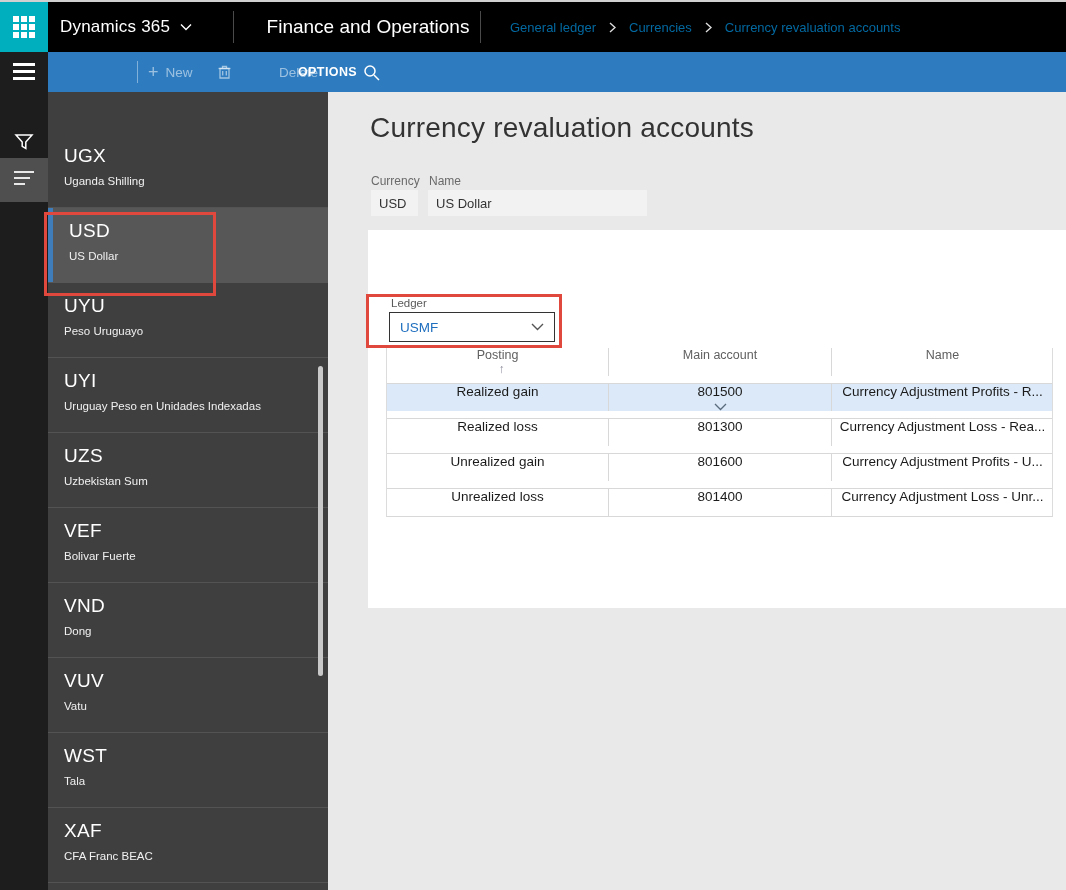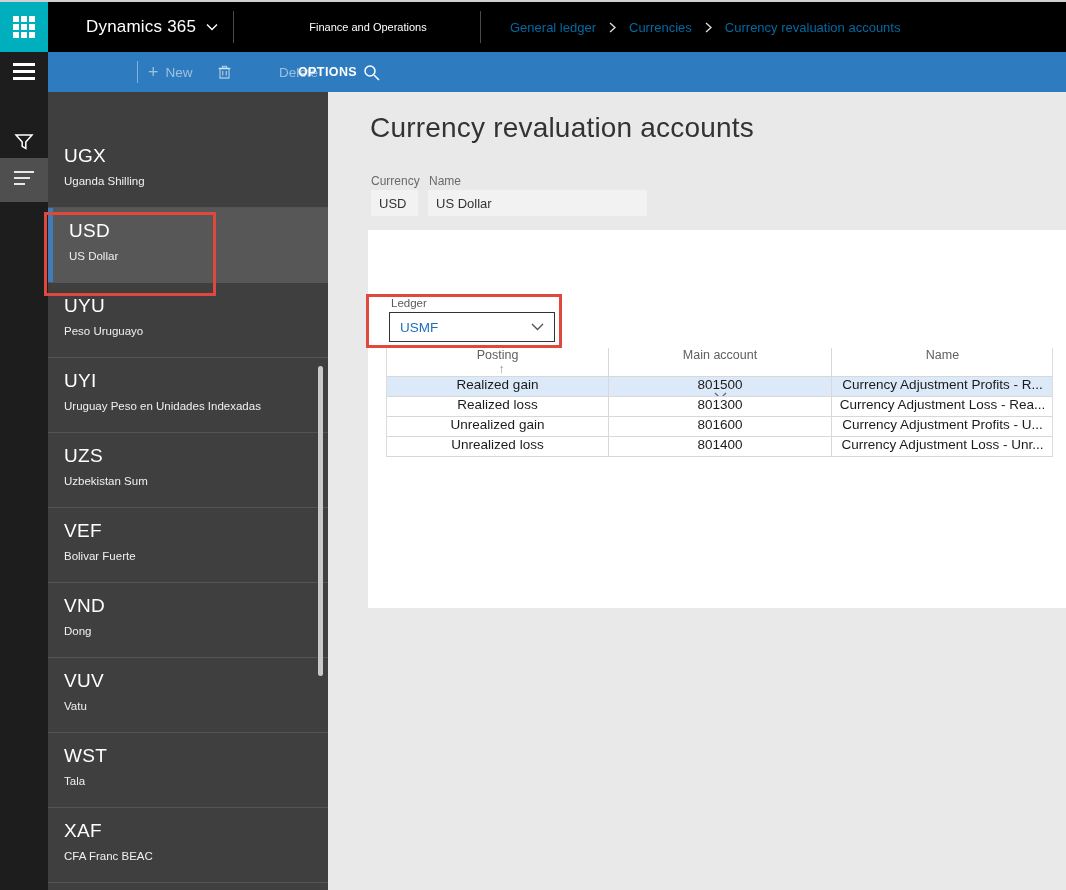--- a/index.html
+++ b/index.html
@@ -7,24 +7,24 @@
   body { font-family: "Liberation Sans","DejaVu Sans",sans-serif; background:#e9e9e9; }
   .root { position:relative; width:1066px; height:890px; overflow:hidden; background:#e9e9e9; }
   .abs { position:absolute; }
 
   
   .top-strip { left:0; top:0; width:1066px; height:2px; background:#d0d0d0; }
   .topbar { left:0; top:2px; width:1066px; height:50px; background:#000; color:#fff; }
   .tile { left:0; top:0; width:48px; height:50px; background:#00afbd; display:flex; align-items:center; justify-content:center; }
   .waffle { display:grid; grid-template-columns:repeat(3,6px); grid-template-rows:repeat(3,6px); gap:2px; }
   .waffle i { background:#fff; display:block; }
-  .seg-product { left:66px; top:0; width:185px; height:50px; display:flex; align-items:center; padding-left:20px; gap:10px; }
+  .seg-product { left:40px; top:0; width:185px; height:50px; display:flex; align-items:center; padding-left:20px; gap:10px; }
   .seg-product .txt { font-size:17px; font-weight:300; letter-spacing:.2px; }
   .topbar .vsep { top:9px; width:1px; height:32px; background:#4a4a4a; }
-  .seg-module { left:233px; top:0; width:247px; height:50px; display:flex; align-items:center; justify-content:center; font-size:11px; font-weight:300;padding-left:23px; }
+  .seg-module { left:233px; top:0; width:247px; height:50px; display:flex; align-items:center; justify-content:center; font-size:19px; font-weight:300;padding-left:23px; }
   .breadcrumb { left:510px; top:0; height:50px; display:flex; align-items:center; gap:13px; font-size:13px; }
   .crumb { color:#0369a1; white-space:nowrap; }
   .chev { display:inline-block; }
 
   
   .cmdbar { left:48px; top:52px; width:1018px; height:40px; background:#2e7cbf; color:#fff; }
   .cmd { position:absolute; top:0; height:40px; display:flex; align-items:center; gap:7px; font-size:13.5px; cursor:pointer; }
   .cmd.disabled { color:rgba(255,255,255,.52); }
   .cmd .plus { font-size:18px; font-weight:300; line-height:1; }
   .cmdbar .vsep2 { position:absolute; left:89px; top:9px; width:1px; height:22px; background:rgba(255,255,255,.4); }
@@ -68,21 +68,21 @@
   .combo { left:389px; top:312px; width:166px; height:30px; border:1.5px solid #333; background:#fff; display:flex; align-items:center; justify-content:space-between; padding:0 10px; cursor:pointer; z-index:2; }
   .combo .val { font-size:13.5px; color:#1f6fbf; }
 
   
   .grid { left:386px; top:348px; width:667px; border-left:1px solid #dcdcdc; border-right:1px solid #dcdcdc; border-bottom:1px solid #d8d8d8; }
   .grow { display:grid; grid-template-columns:221px 223px 222px; }
   .grow > div { padding:0 10px; display:flex; align-items:center; overflow:hidden; white-space:nowrap;flex-direction:column; }
   .grow > div + div { border-left:1px solid #d8d8d8; }
   .ghead { height:28px; color:#5f5f5f; font-size:12.5px; }
   .ghead .sort { margin-left:8px; color:#8a8a9a; font-size:12px; }
-  .gbody .grow { height:20px; border-top:1px solid #d8d8d8; font-size:13.5px; color:#1b1b1b; cursor:pointer; }
+  .gbody .grow { height:28px; border-top:1px solid #d8d8d8; font-size:13.5px; color:#1b1b1b; cursor:pointer;margin-top:7px; }
   .gbody .grow.selected { background:#dbe9f8; }
   .cell-ma { justify-content:space-between; }
   .cell-chevron { display:flex; align-items:center; }
 
   
   .annot { border:3px solid #e0483e; background:transparent; pointer-events:none; z-index:10; }
   .annot-usd { left:44px; top:212px; width:172px; height:84px; }
   .annot-ledger { left:366px; top:294px; width:196px; height:54px; }
 
   svg { display:block; }

